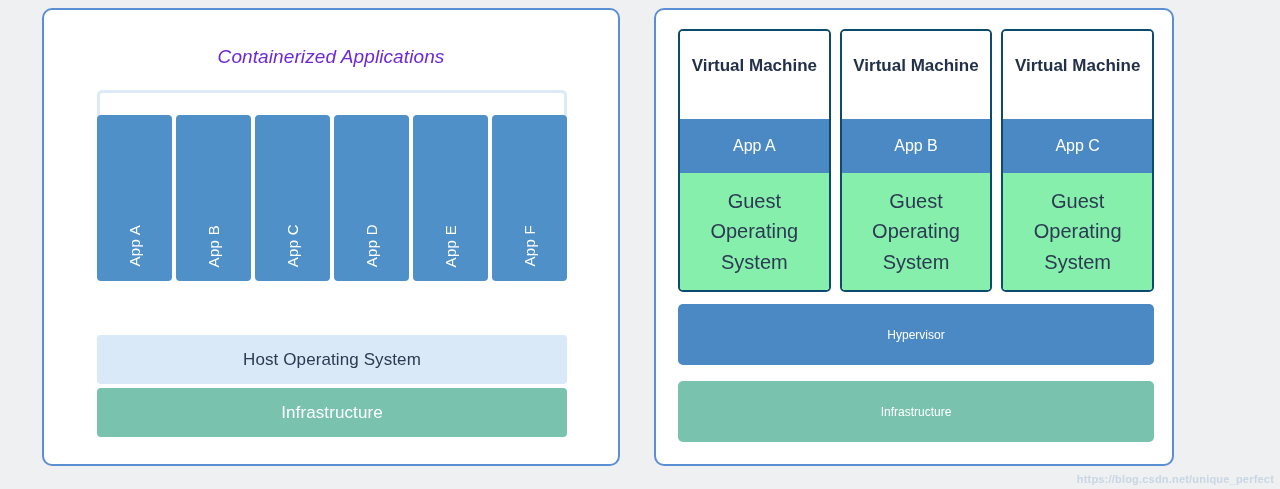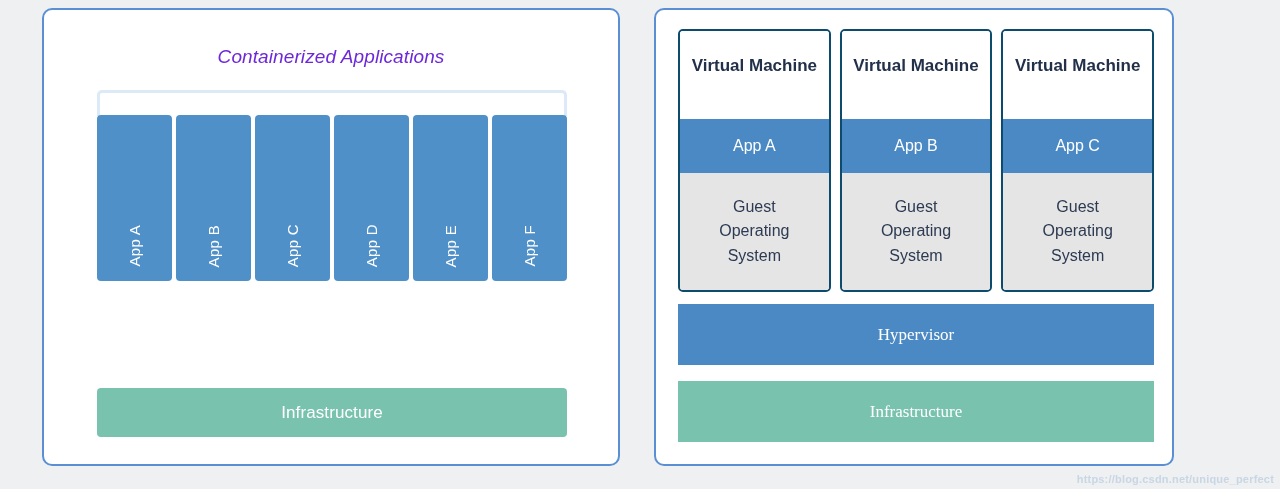--- a/index.html
+++ b/index.html
@@ -159,44 +159,43 @@
     background: #4a89c4;
     color: #ffffff;
     display: flex;
     align-items: center;
     justify-content: center;
     font-size: 16px;
   }
 
   .vm-guest {
     flex: 1 1 auto;
-    background: #e5e5e5;
+    background: #86efac;
     color: #2c3a52;
     display: flex;
     flex-direction: column;
     align-items: center;
     justify-content: center;
-    font-size: 16px;
+    font-size: 20px;
     line-height: 1.52;
     text-align: right;
   }
 
   .vm-guest span { display: block; }
 
   .rlayer {
     position: absolute;
     left: 22px;
     width: 476px;
-    border-radius: 0;
+    border-radius: 5px;
     display: flex;
     align-items: center;
     justify-content: center;
-    font-size: 17px;
+    font-size: 12px;
     color: #ffffff;
-    font-family: Liberation Serif, serif;
   }
 
   #layer-hypervisor  { top: 294px; height: 61px; background: #4a89c4; }
   #layer-infra-right { top: 371px; height: 61px; background: #78c2ae; }
 
   
   .watermark {
     position: absolute;
     right: 6px;
     bottom: 4px;
@@ -241,20 +240,21 @@
         <span class="app-col-label">App E</span>
       </div>
 
       <div class="app-col">
         <span class="app-col-label">App F</span>
       </div>
 
     </div>
 
 
+    <div class="layer light" id="layer-host-os">Host Operating System</div>
 
     <div class="layer green" id="layer-infra-left">Infrastructure</div>
 
   </section>
 
   <section class="panel" id="panel-vms">
 
     <div class="vm-row">
 
       <div class="vm-box">

